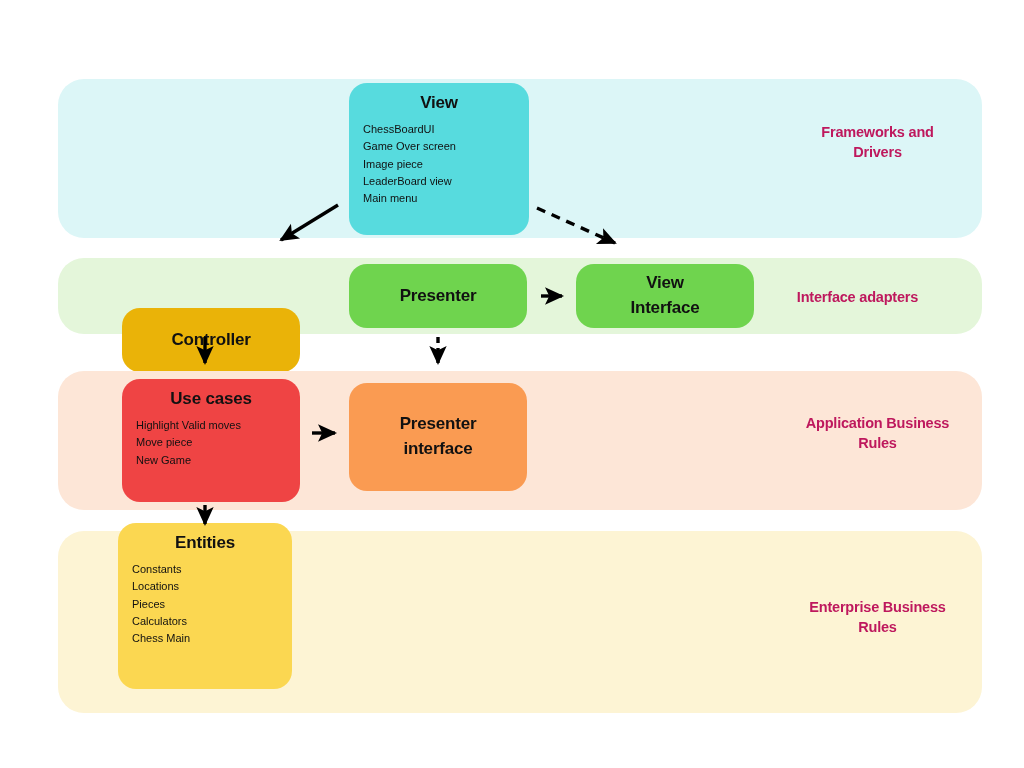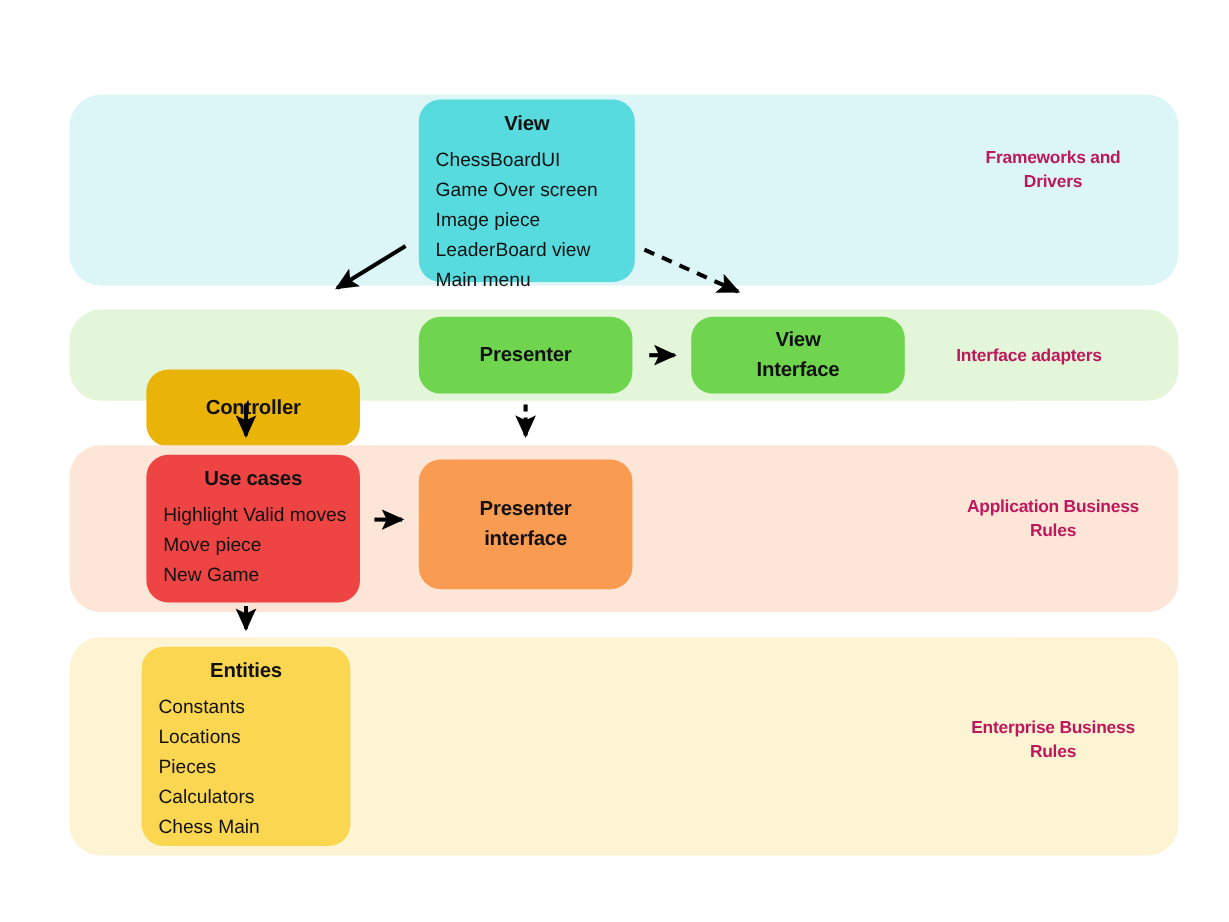--- a/index.html
+++ b/index.html
@@ -40,21 +40,21 @@
     text-align: center;
     font-weight: bold;
     font-size: 17px;
     color: #111111;
     letter-spacing: -0.2px;
   }
   .box-title.two-line { line-height: 1.45; }
   .box-list {
     list-style: none;
     margin-top: 8px;
-    font-size: 16px;
+    font-size: 11px;
     line-height: 1.57;
     color: #111111;
   }
   .box-list li { white-space: nowrap; }
 
   .center-box {
     display: flex;
     align-items: center;
     justify-content: center;
   }
@@ -130,21 +130,21 @@
       <div>interface</div>
     </div>
   </div>
 
   <div class="band" style="left:58px; top:531px; width:924px; height:182px; background:#fdf4d4;"></div>
   <div class="band-label" style="left:770px; top:598px; width:215px;">
     <div>Enterprise Business</div>
     <div>Rules</div>
   </div>
 
-  <div class="box" style="left:118px; top:539px; width:174px; height:166px; background:#fbd751;">
+  <div class="box" style="left:118px; top:523px; width:174px; height:166px; background:#fbd751;">
     <div class="box-title">Entities</div>
     <ul class="box-list">
       <li>Constants</li>
       <li>Locations</li>
       <li>Pieces</li>
       <li>Calculators</li>
       <li>Chess Main</li>
     </ul>
   </div>
 

